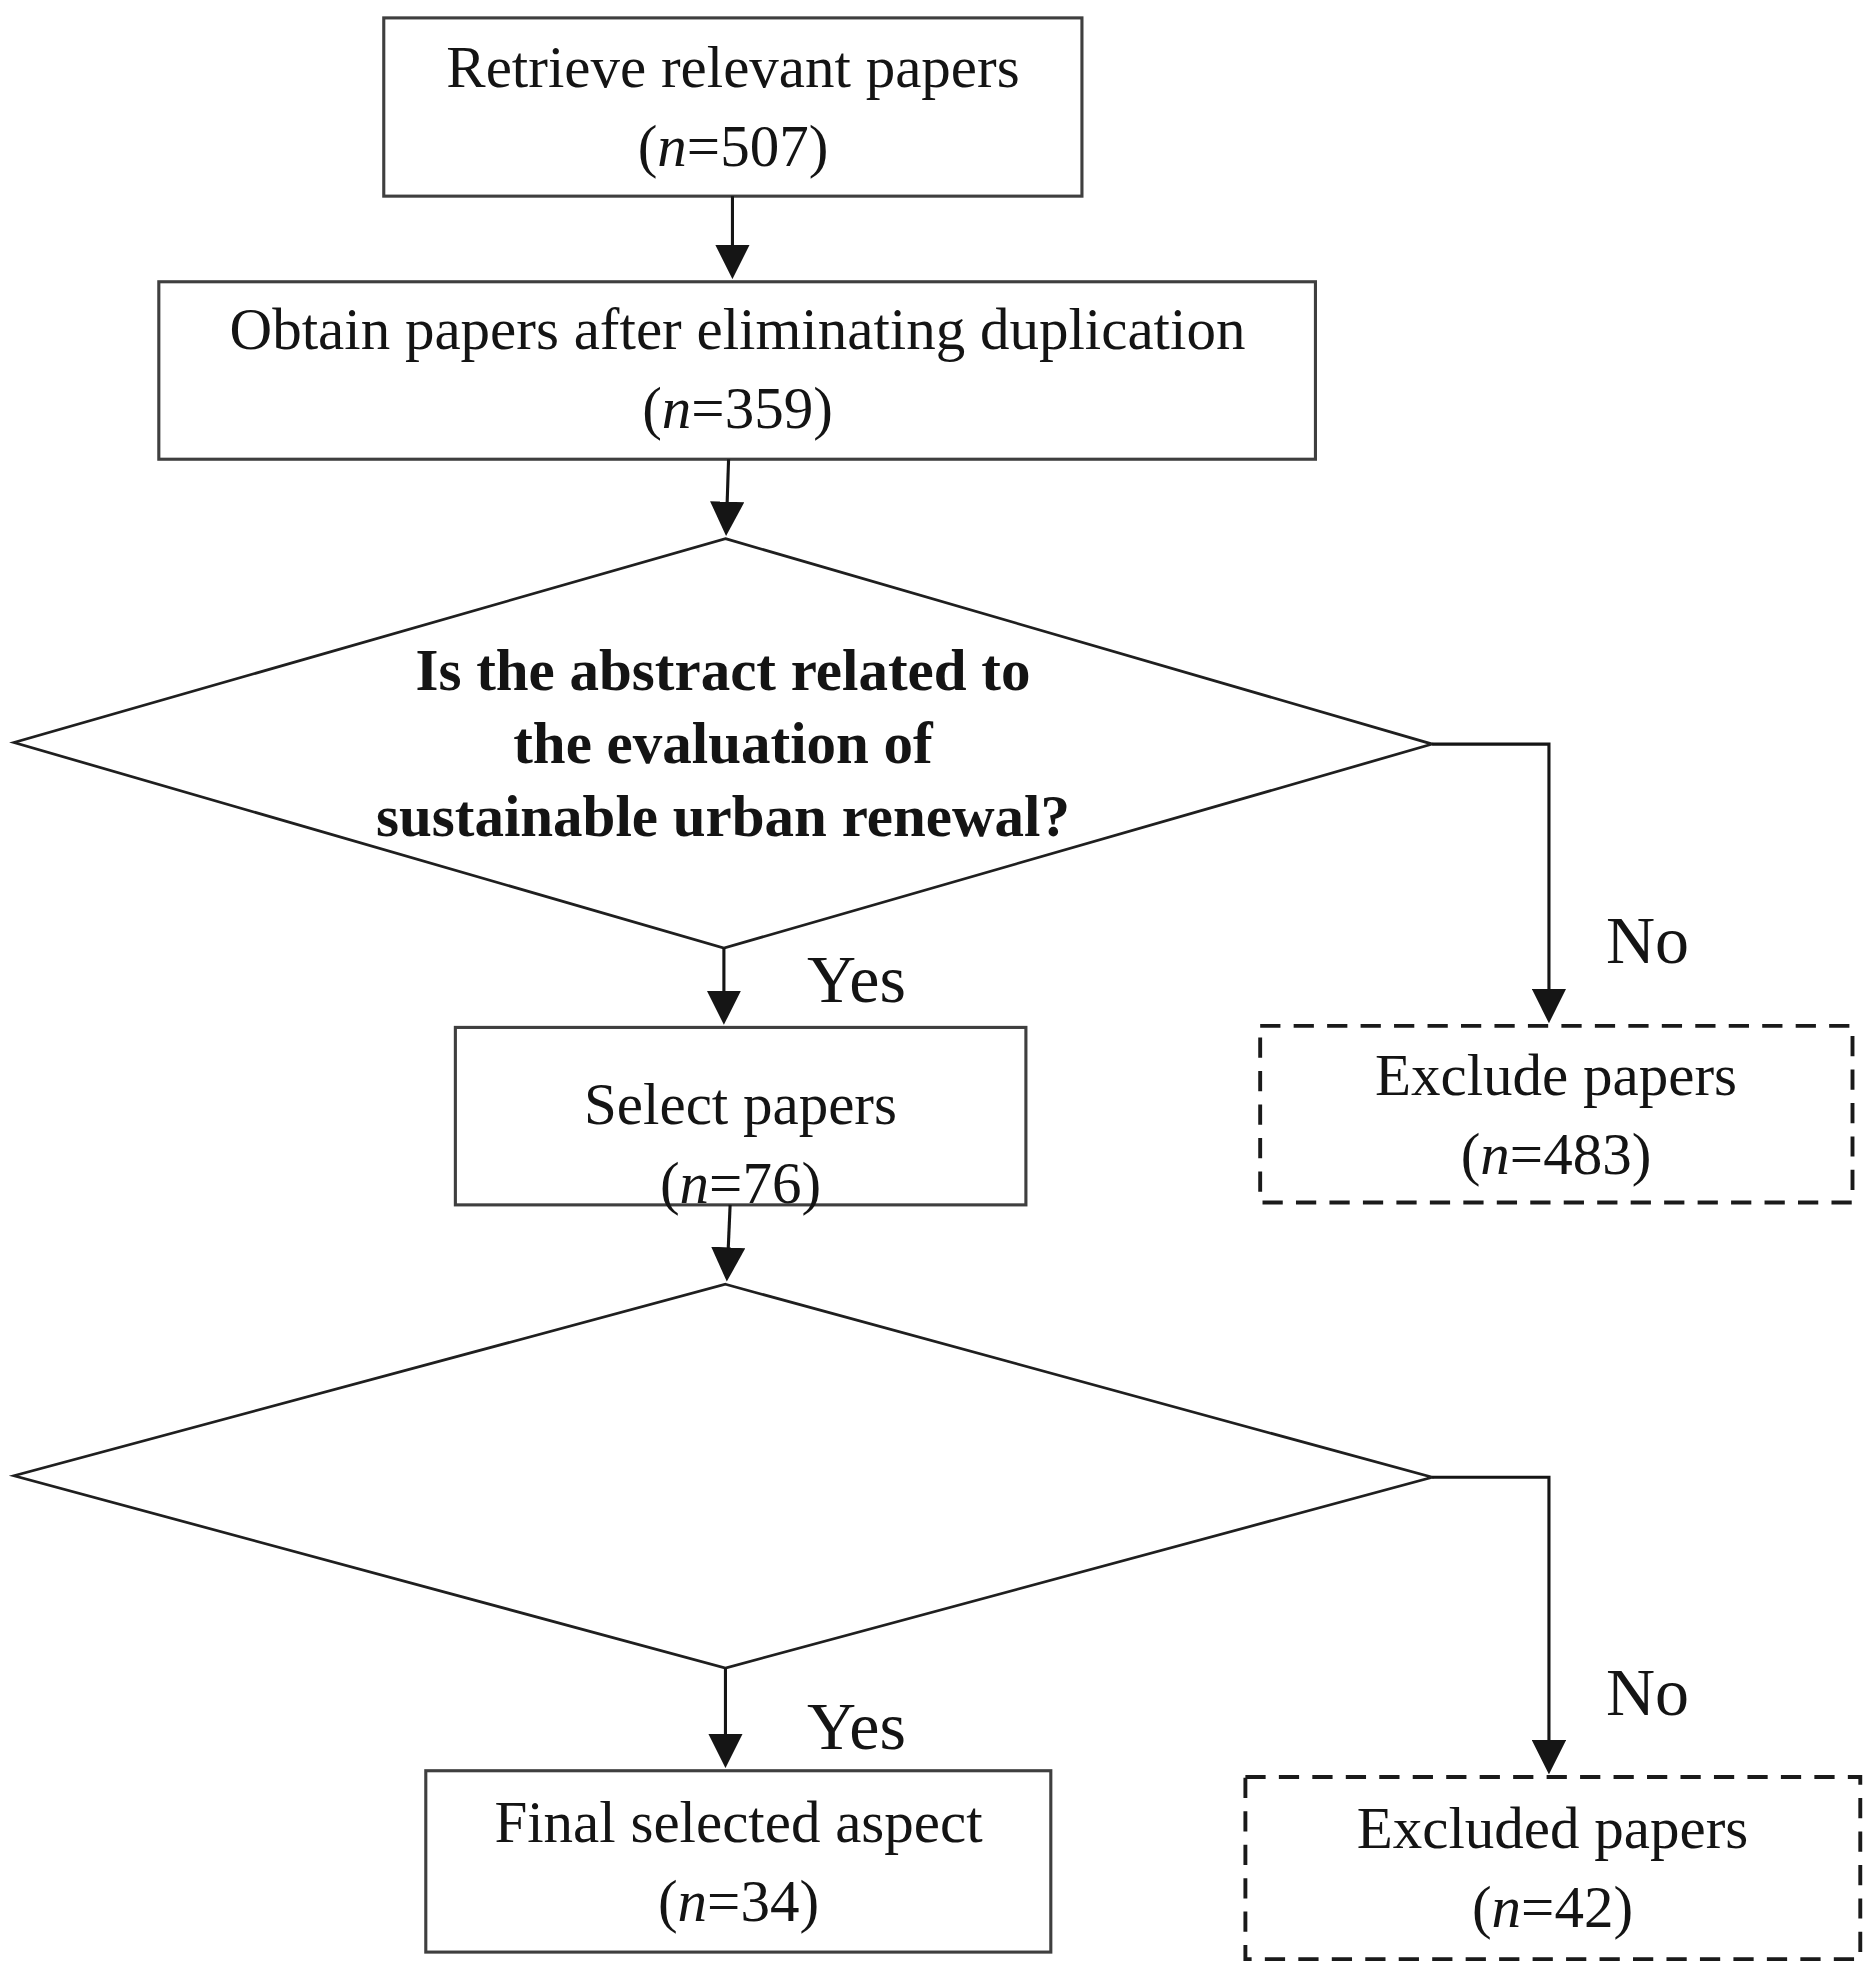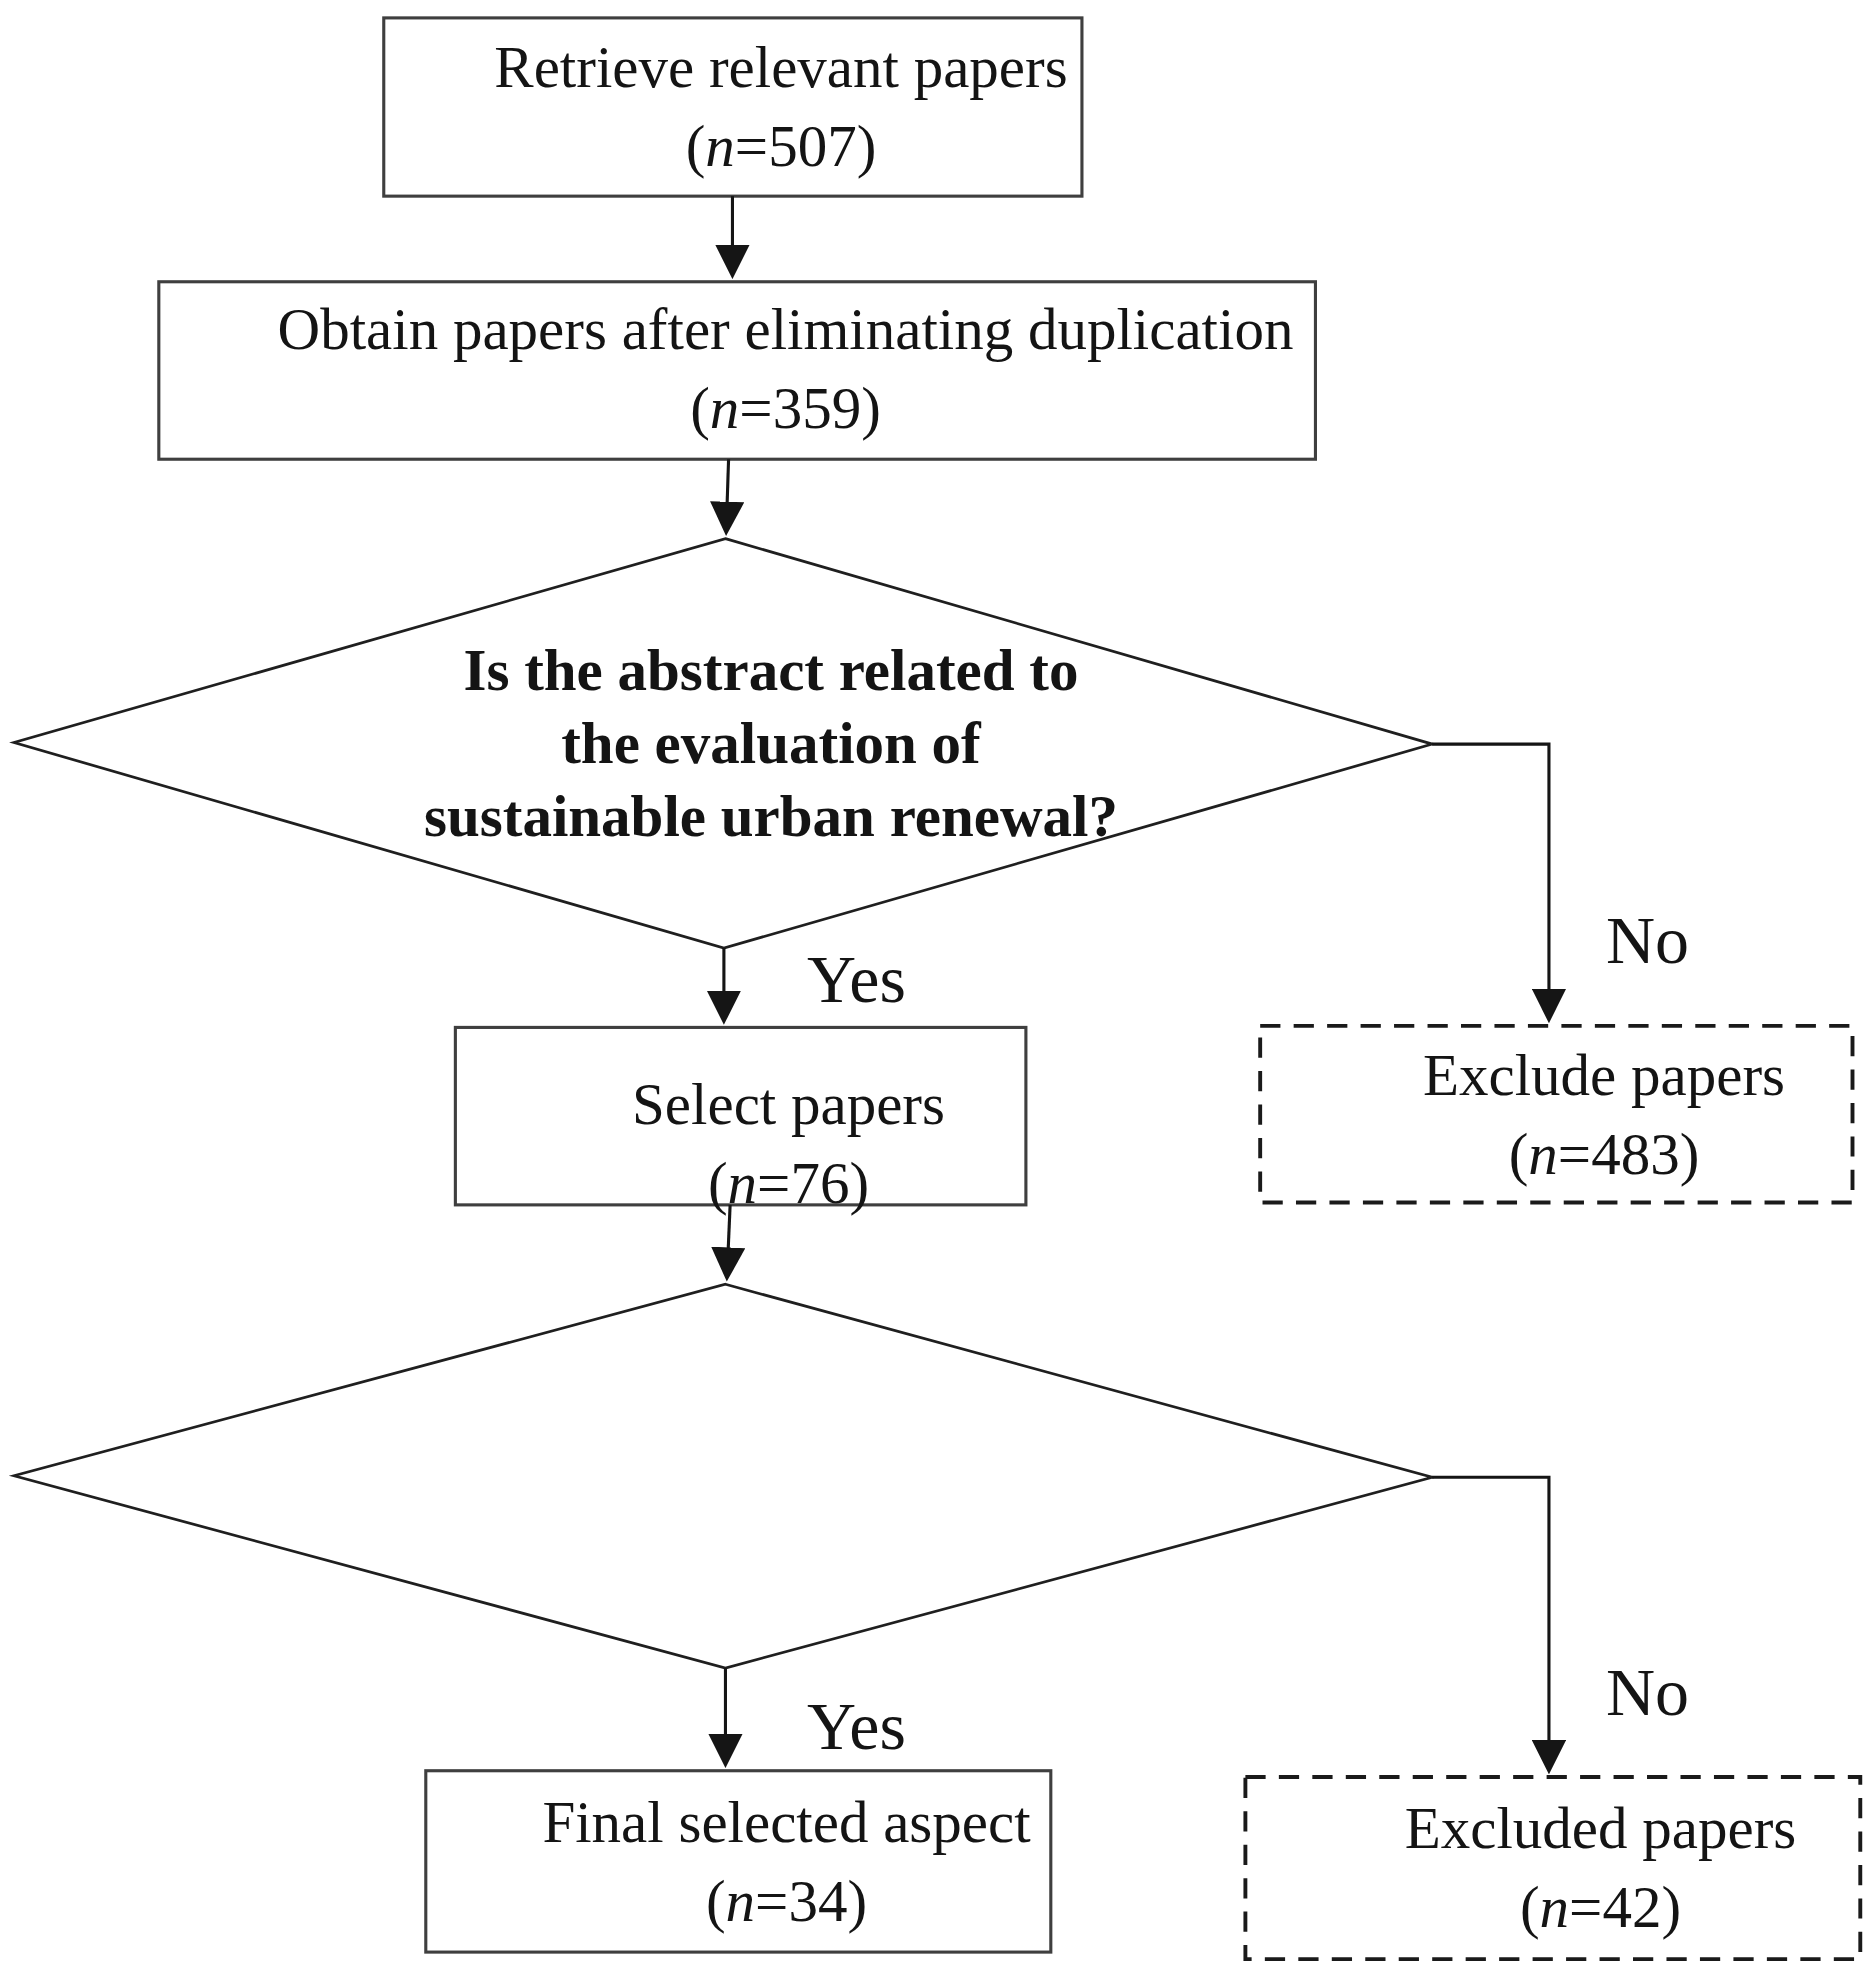--- a/index.html
+++ b/index.html
@@ -20,21 +20,20 @@
   .txt {
     position: absolute;
     display: flex;
     flex-direction: column;
     align-items: center;
     justify-content: center;
     text-align: center;
     font-size: 59px;
     line-height: 79px;
     white-space: nowrap;
-    padding-left: 48px;
   }
   .txt.diamond-txt { line-height: 73px; font-weight: bold; }
   .lbl {
     position: absolute;
     width: 171px;
     text-align: center;
     font-size: 68px;
     line-height: 72px;
     white-space: nowrap;
   }

